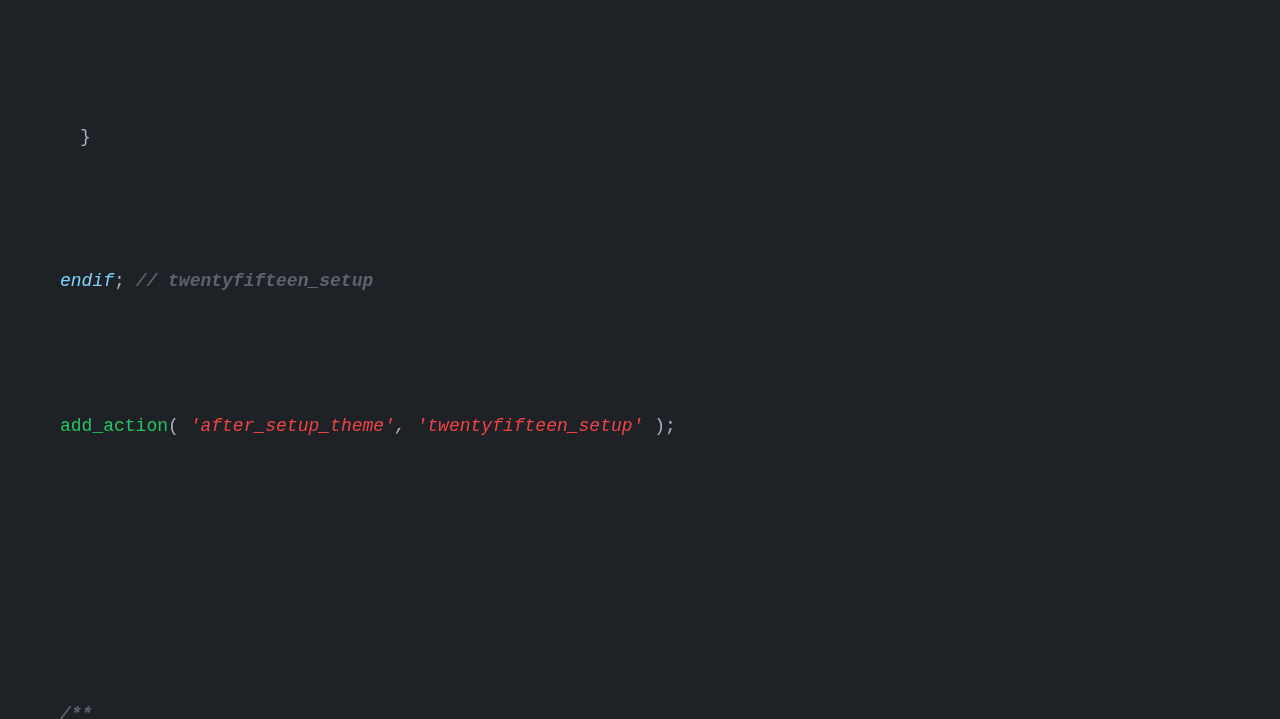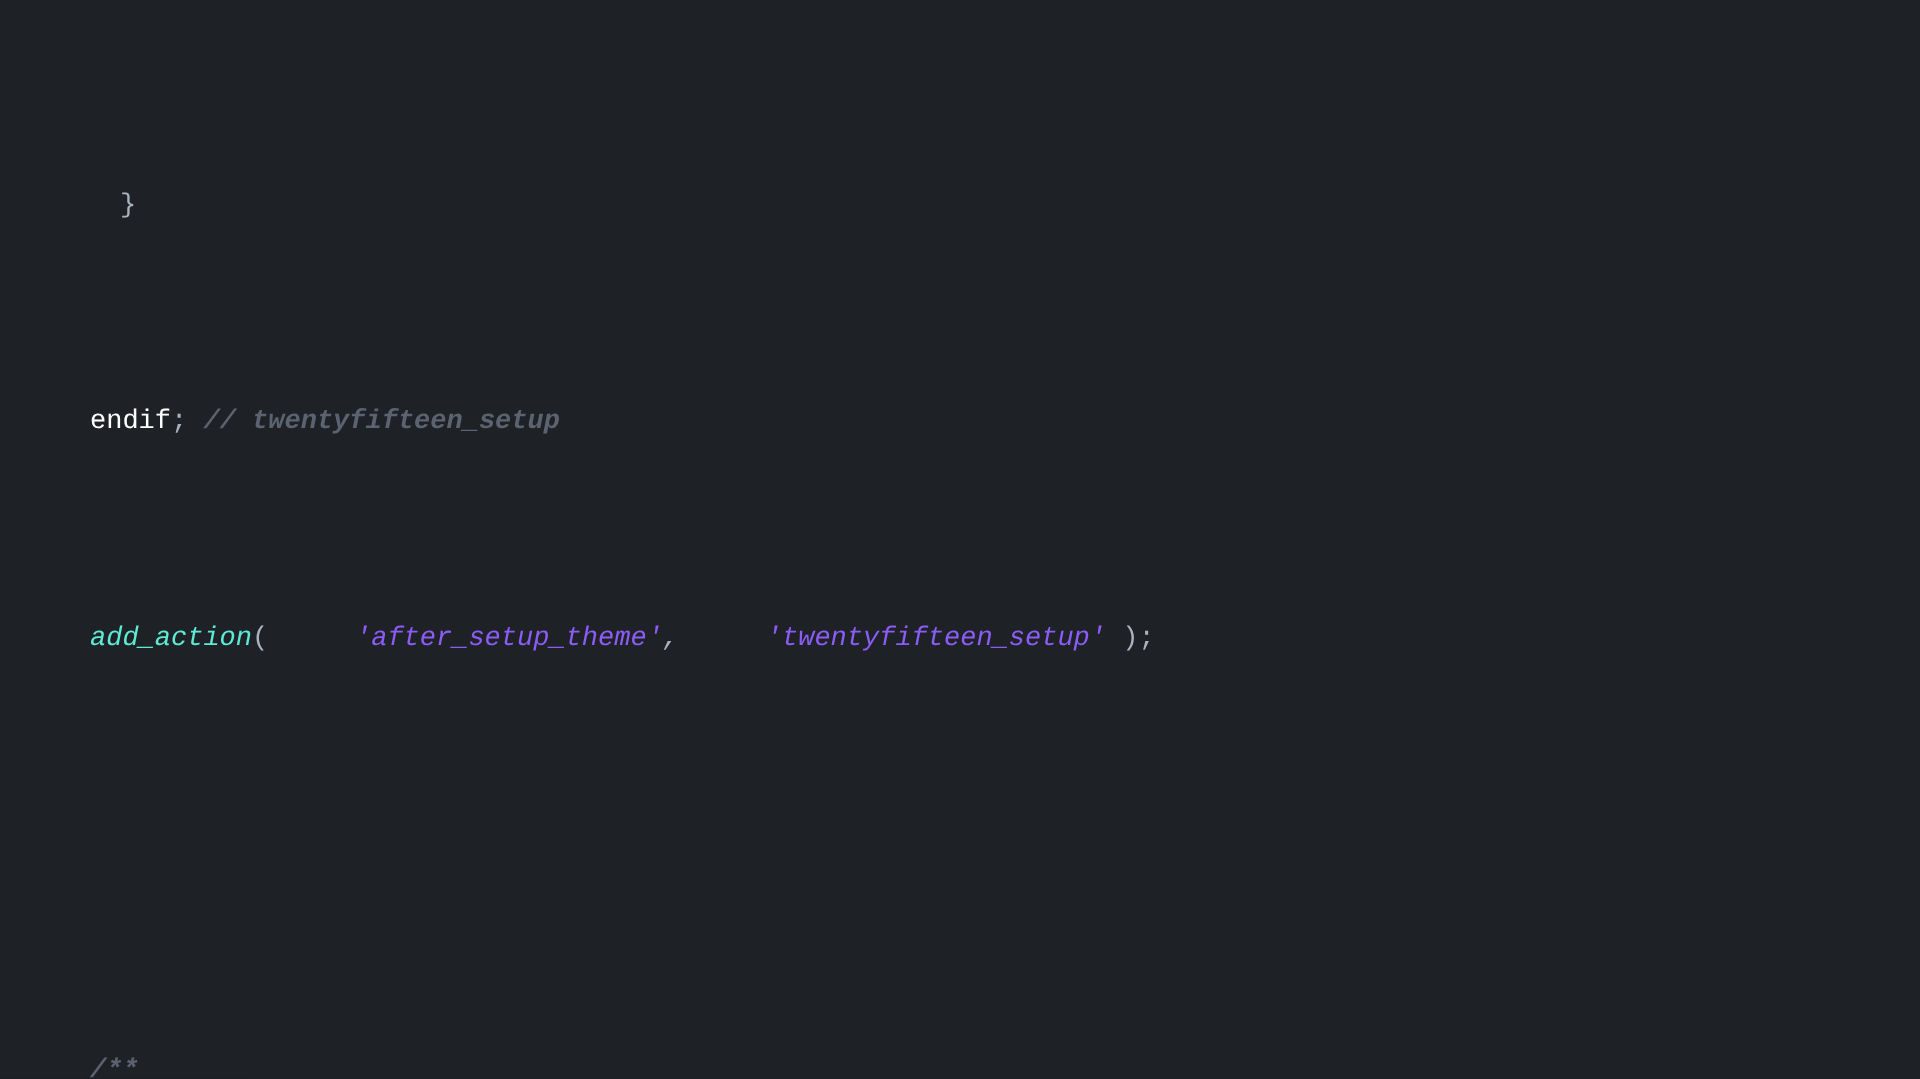--- a/index.html
+++ b/index.html
@@ -34,26 +34,26 @@
     }
 
     .line {
       display: block;
       padding-left: 20px;
       min-height: 29px;
       line-height: 29px;
     }
 
     
-    .keyword { color: #ffffff; }
+    .keyword { color: #7dd3fc; font-style: italic; }
     .comment { color: #5c6370; font-style: italic; font-weight: bold; }
     .paren { color: #abb2bf; }
     .normal { color: #abb2bf; font-style: italic; }
-    .value-string { color: #8b5cf6; font-style: italic; margin-left: 47px; }
-    .func-call { color: #5eead4; font-style: italic; }
+    .value-string { color: #ef4444; font-style: italic; }
+    .func-call { color: #22c55e; }
     .brace { color: #abb2bf; }
     .semicolon { color: #abb2bf; }
   </style>
 </head>
 <body>
 
 <div class="code-editor">
   <div class="code-block">
 
     

